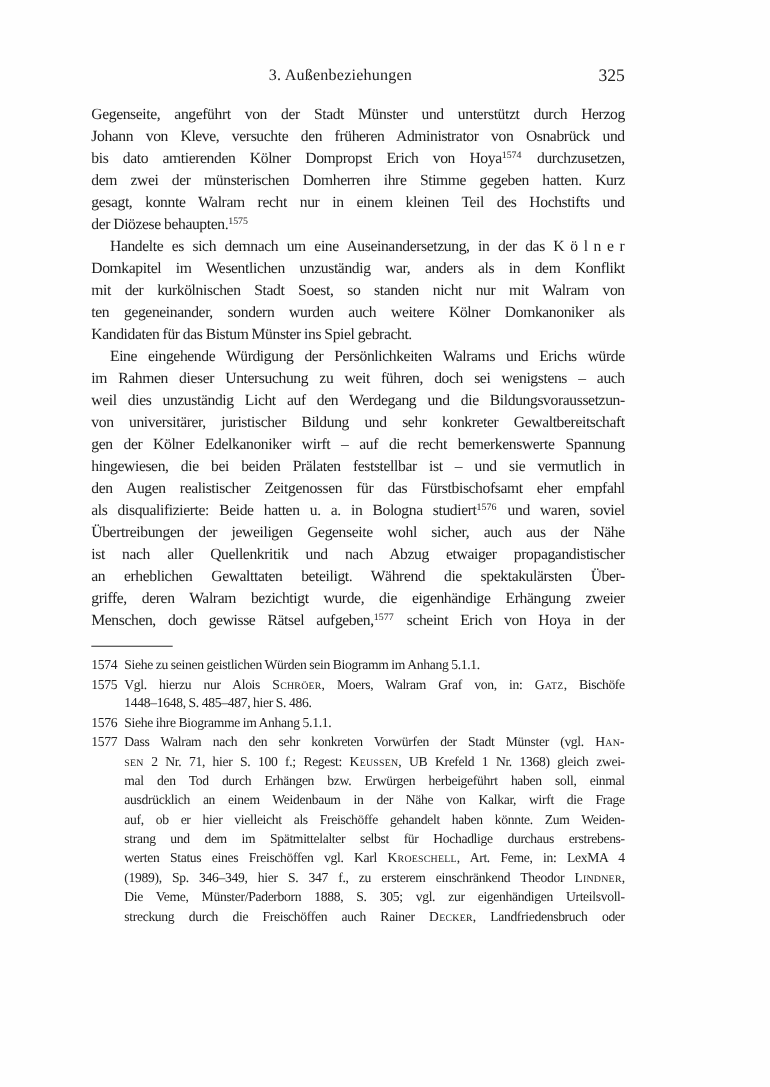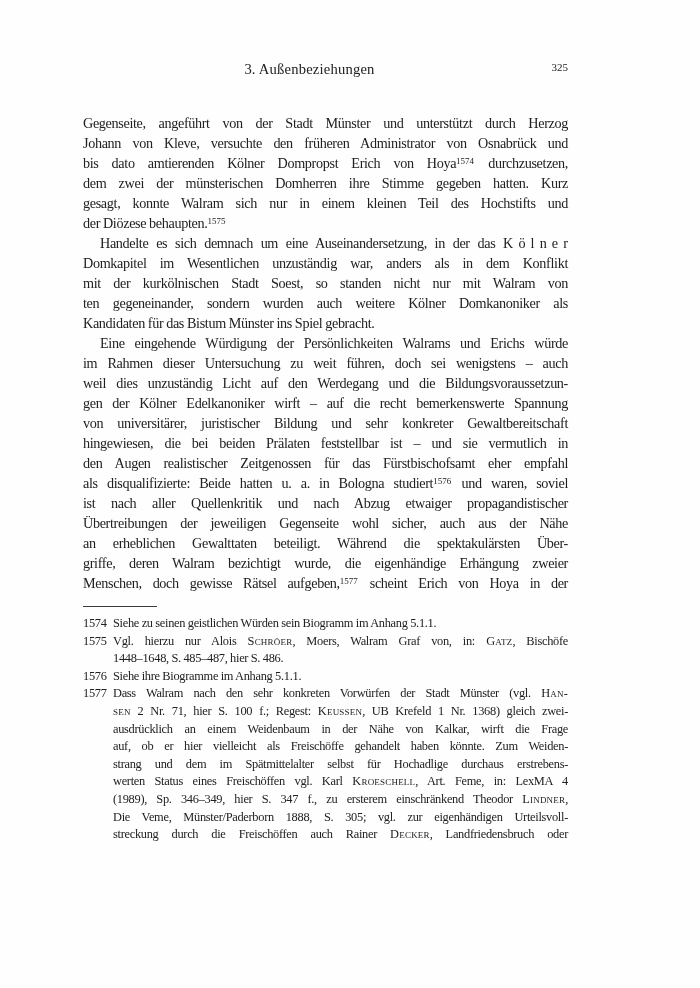--- a/index.html
+++ b/index.html
@@ -29,24 +29,24 @@
   }
   .section-title {
     display: block;
     text-align: center;
     transform: translateX(-16px);
     letter-spacing: 0.2px;
   }
   .page-number {
     position: absolute;
     right: 0; top: 61px;
-    font-size: 11px;
+    font-size: 16px;
   }
   .body-text {
-    margin-top: 35px;
+    margin-top: 16px;
     font-size: 14.2px;
     line-height: 20px;
     letter-spacing: -0.35px;
     word-spacing: -0.3px;
   }
   .line {
     height: 20px;
     text-align: justify;
     text-align-last: justify;
     overflow: visible;
@@ -95,41 +95,41 @@
     <div class="running-header">
       <span class="section-title">3. Außenbeziehungen</span>
       <span class="page-number">325</span>
     </div>
     <div class="body-text">
         <div class="paragraph">
           <div class="line">Gegenseite, angeführt von der Stadt Münster und unterstützt durch Herzog</div>
           <div class="line">Johann von Kleve, versuchte den früheren Administrator von Osnabrück und</div>
           <div class="line">bis dato amtierenden Kölner Dompropst Erich von Hoya<span class="sup">1574</span> durchzusetzen,</div>
           <div class="line">dem zwei der münsterischen Domherren ihre Stimme gegeben hatten. Kurz</div>
-          <div class="line">gesagt, konnte Walram sich nur in einem kleinen Teil des Hochstifts und</div>
+          <div class="line">gesagt, konnte Walram recht nur in einem kleinen Teil des Hochstifts und</div>
           <div class="line left">der Diözese behaupten.<span class="sup">1575</span></div>
         </div>
         <div class="paragraph">
           <div class="line indent">Handelte es sich demnach um eine Auseinandersetzung, in der das <span class="spaced">Kölner</span></div>
           <div class="line">Domkapitel im Wesentlichen unzuständig war, anders als in dem Konflikt</div>
           <div class="line">mit der kurkölnischen Stadt Soest, so standen nicht nur mit Walram von</div>
           <div class="line">ten gegeneinander, sondern wurden auch weitere Kölner Domkanoniker als</div>
           <div class="line left">Kandidaten für das Bistum Münster ins Spiel gebracht.</div>
         </div>
         <div class="paragraph">
           <div class="line indent">Eine eingehende Würdigung der Persönlichkeiten Walrams und Erichs würde</div>
           <div class="line">im Rahmen dieser Untersuchung zu weit führen, doch sei wenigstens – auch</div>
           <div class="line">weil dies unzuständig Licht auf den Werdegang und die Bildungsvoraussetzun-</div>
+          <div class="line">von universitärer, juristischer Bildung und sehr konkreter Gewaltbereitschaft</div>
           <div class="line">gen der Kölner Edelkanoniker wirft – auf die recht bemerkenswerte Spannung</div>
-          <div class="line">von universitärer, juristischer Bildung und sehr konkreter Gewaltbereitschaft</div>
           <div class="line">hingewiesen, die bei beiden Prälaten feststellbar ist – und sie vermutlich in</div>
           <div class="line">den Augen realistischer Zeitgenossen für das Fürstbischofsamt eher empfahl</div>
           <div class="line">als disqualifizierte: Beide hatten u. a. in Bologna studiert<span class="sup">1576</span> und waren, soviel</div>
+          <div class="line">Übertreibungen der jeweiligen Gegenseite wohl sicher, auch aus der Nähe</div>
           <div class="line">ist nach aller Quellenkritik und nach Abzug etwaiger propagandistischer</div>
-          <div class="line">Übertreibungen der jeweiligen Gegenseite wohl sicher, auch aus der Nähe</div>
           <div class="line">an erheblichen Gewalttaten beteiligt. Während die spektakulärsten Über-</div>
           <div class="line">griffe, deren Walram bezichtigt wurde, die eigenhändige Erhängung zweier</div>
           <div class="line">Menschen, doch gewisse Rätsel aufgeben,<span class="sup">1577</span> scheint Erich von Hoya in der</div>
         </div>
       </div>
     <div class="fn-sep"></div>
     <div class="footnotes">
         <div class="footnote">
           <span class="fn-num">1574</span>
           <div class="fn-body">
@@ -147,20 +147,21 @@
           <span class="fn-num">1576</span>
           <div class="fn-body">
             <div class="line fn-line left">Siehe ihre Biogramme im Anhang 5.1.1.</div>
           </div>
         </div>
         <div class="footnote">
           <span class="fn-num">1577</span>
           <div class="fn-body">
             <div class="line fn-line">Dass Walram nach den sehr konkreten Vorwürfen der Stadt Münster (vgl. <span class="smallcaps">Han-</span></div>
             <div class="line fn-line"><span class="smallcaps">sen</span> 2 Nr. 71, hier S. 100 f.; Regest: <span class="smallcaps">Keussen</span>, UB Krefeld 1 Nr. 1368) gleich zwei-</div>
+            <div class="line fn-line">mal den Tod durch Erhängen bzw. Erwürgen herbeigeführt haben soll, einmal</div>
             <div class="line fn-line">ausdrücklich an einem Weidenbaum in der Nähe von Kalkar, wirft die Frage</div>
             <div class="line fn-line">auf, ob er hier vielleicht als Freischöffe gehandelt haben könnte. Zum Weiden-</div>
             <div class="line fn-line">strang und dem im Spätmittelalter selbst für Hochadlige durchaus erstrebens-</div>
             <div class="line fn-line">werten Status eines Freischöffen vgl. Karl <span class="smallcaps">Kroeschell</span>, Art. Feme, in: LexMA 4</div>
             <div class="line fn-line">(1989), Sp. 346–349, hier S. 347 f., zu ersterem einschränkend Theodor <span class="smallcaps">Lindner</span>,</div>
             <div class="line fn-line">Die Veme, Münster/Paderborn 1888, S. 305; vgl. zur eigenhändigen Urteilsvoll-</div>
             <div class="line fn-line">streckung durch die Freischöffen auch Rainer <span class="smallcaps">Decker</span>, Landfriedensbruch oder</div>
           </div>
         </div>
       </div>

